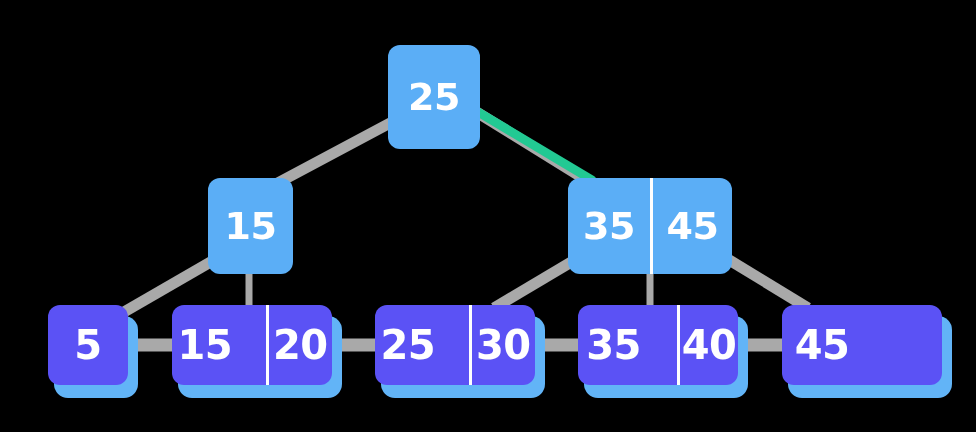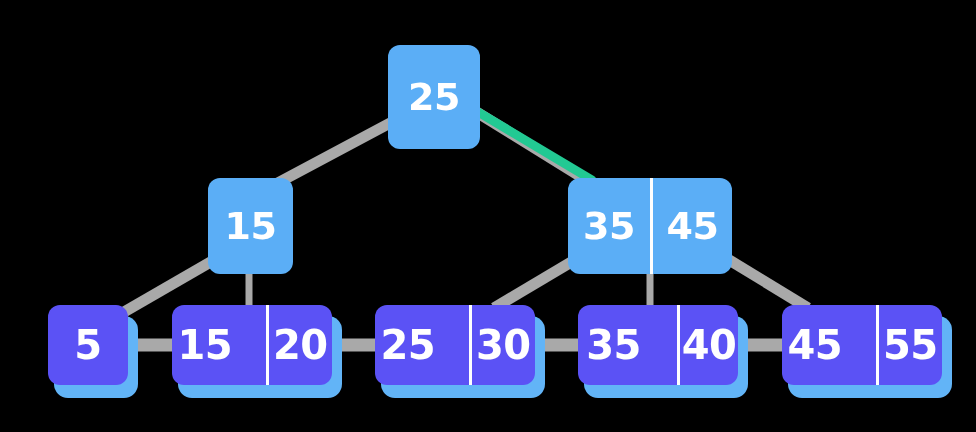--- a/index.html
+++ b/index.html
@@ -159,17 +159,16 @@
     <div class="leaf-plate">
       <div class="cell" style="width:80px;">35</div>
       <div class="cell" style="width:68px;">40</div>
     </div>
   </div>
 
   <div class="leaf-wrap" style="left:782px; top:305px; width:160px; height:80px;">
     <div class="leaf-shadow"></div>
     <div class="leaf-plate">
       <div class="cell" style="width:80px;">45</div>
-      <div class="cell" style="width:80px;">55</div>
     </div>
   </div>
 
 </div>
 
 </body></html>

